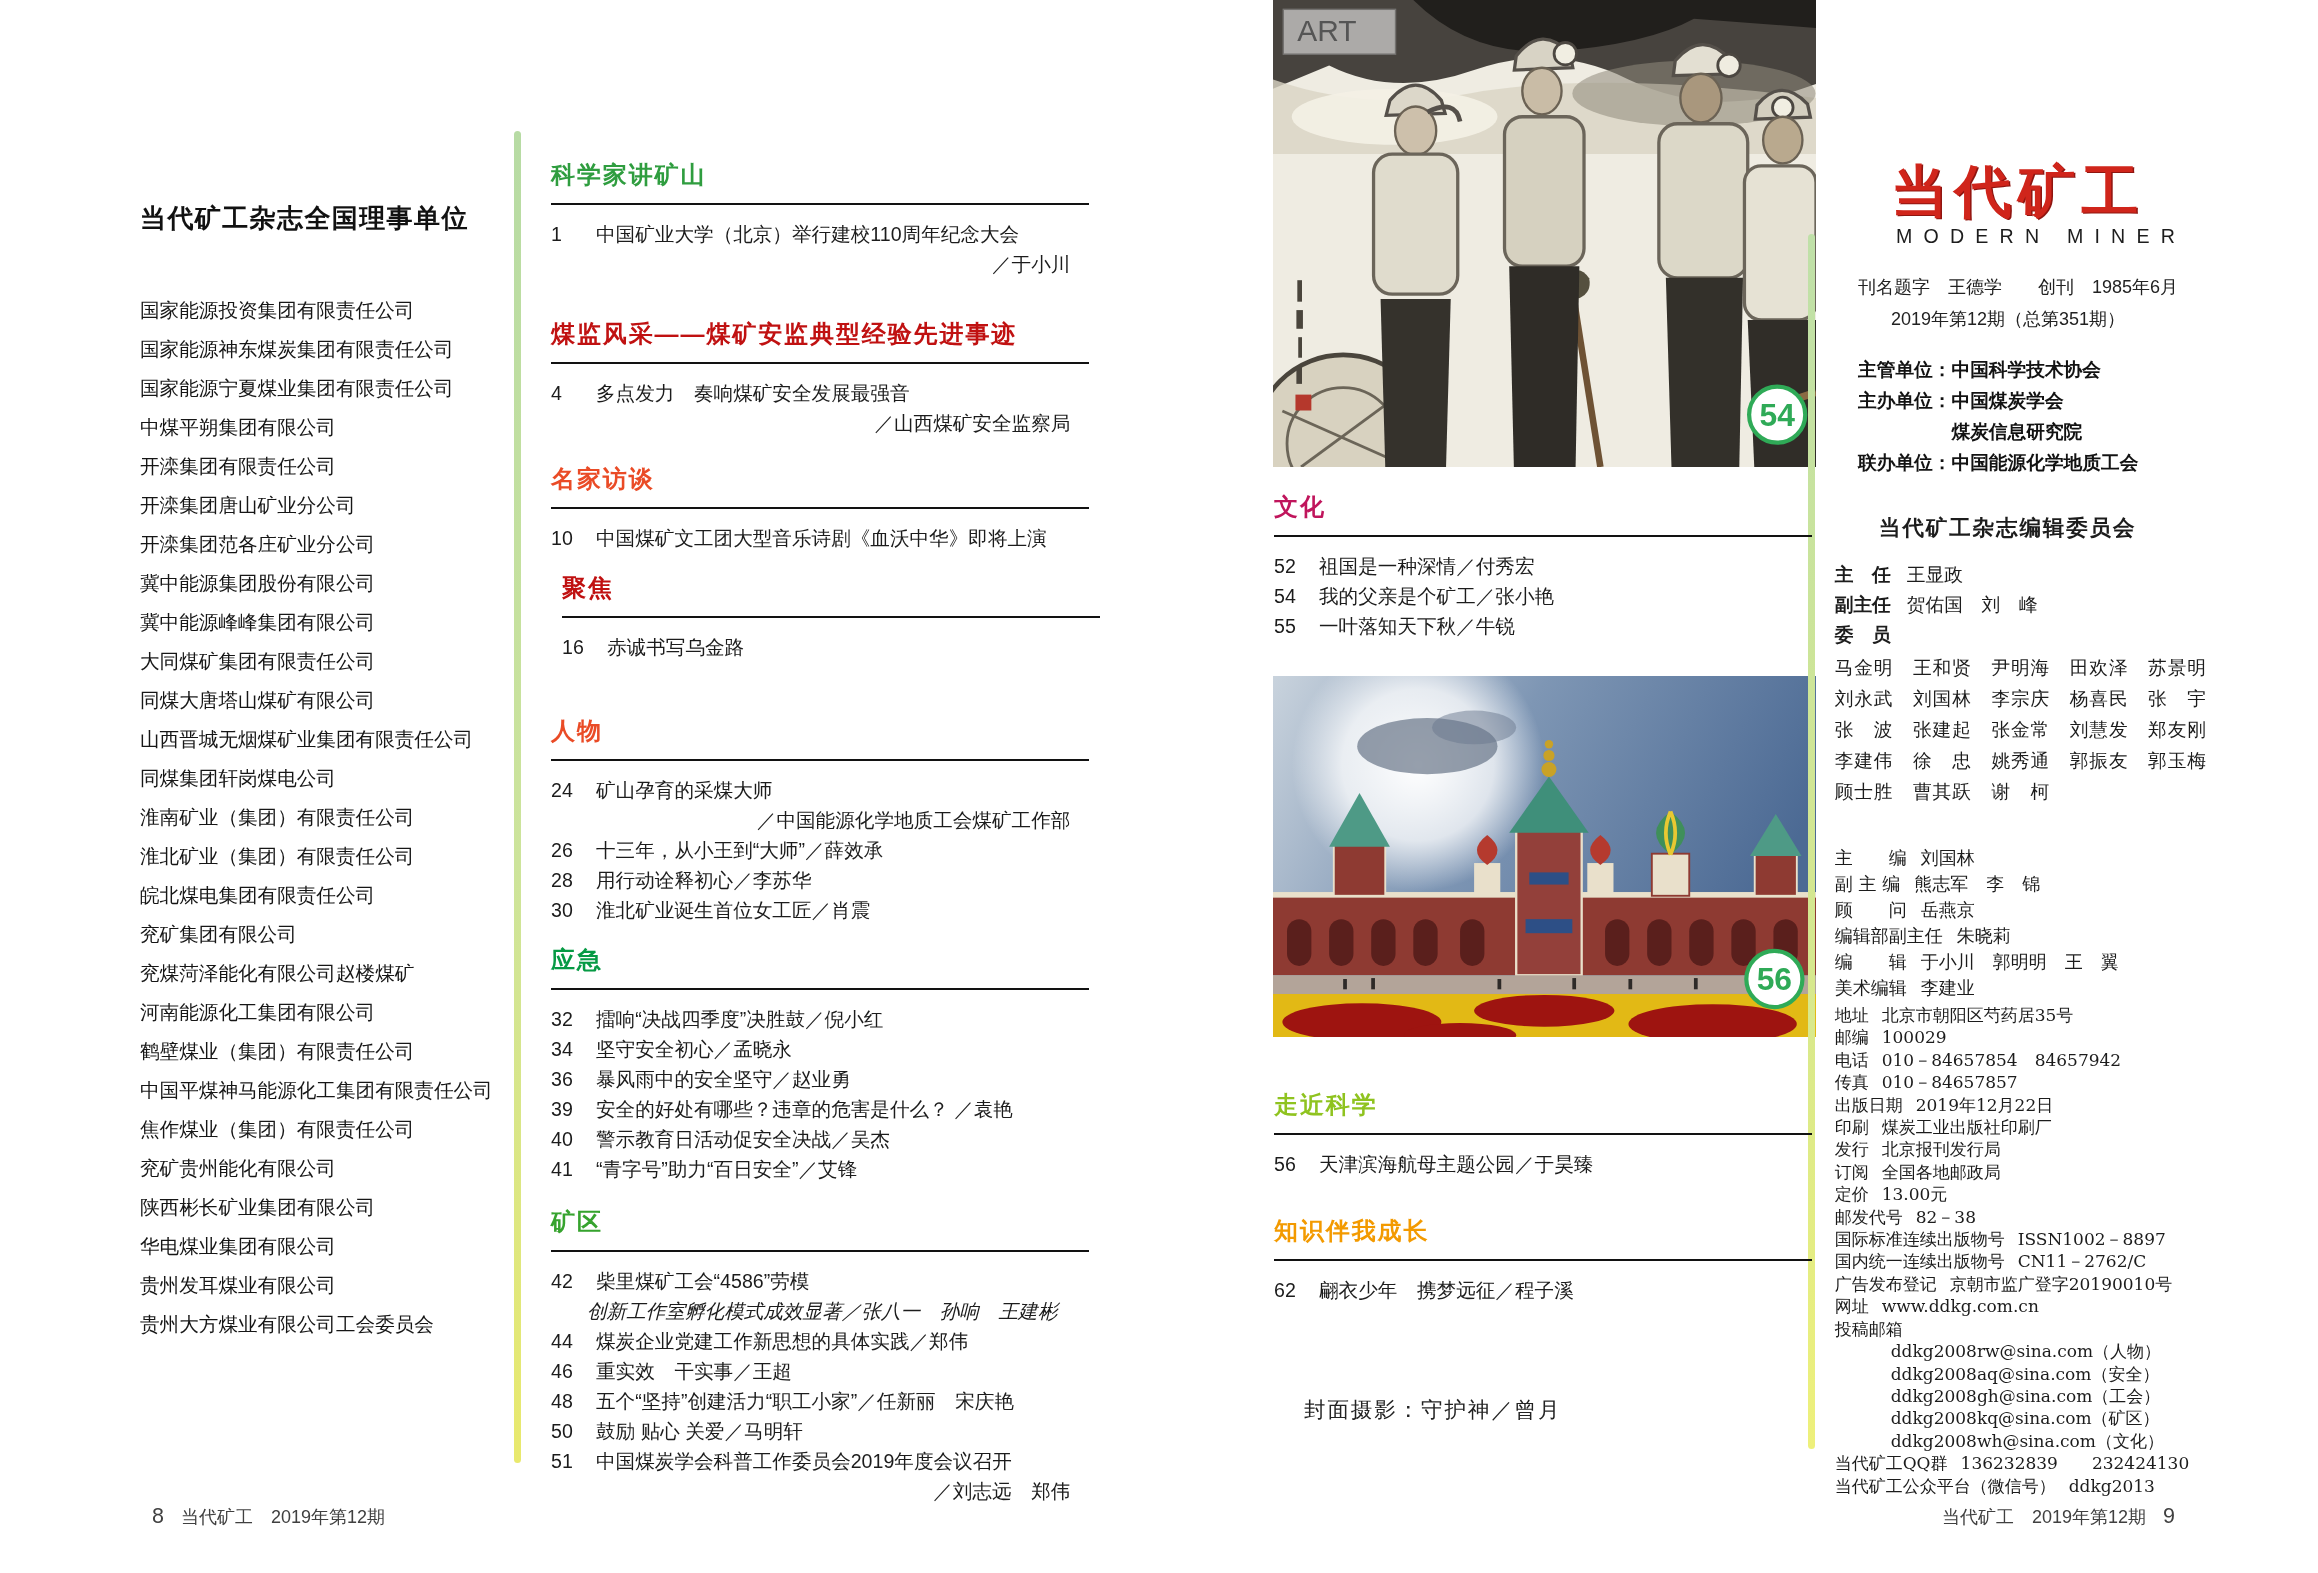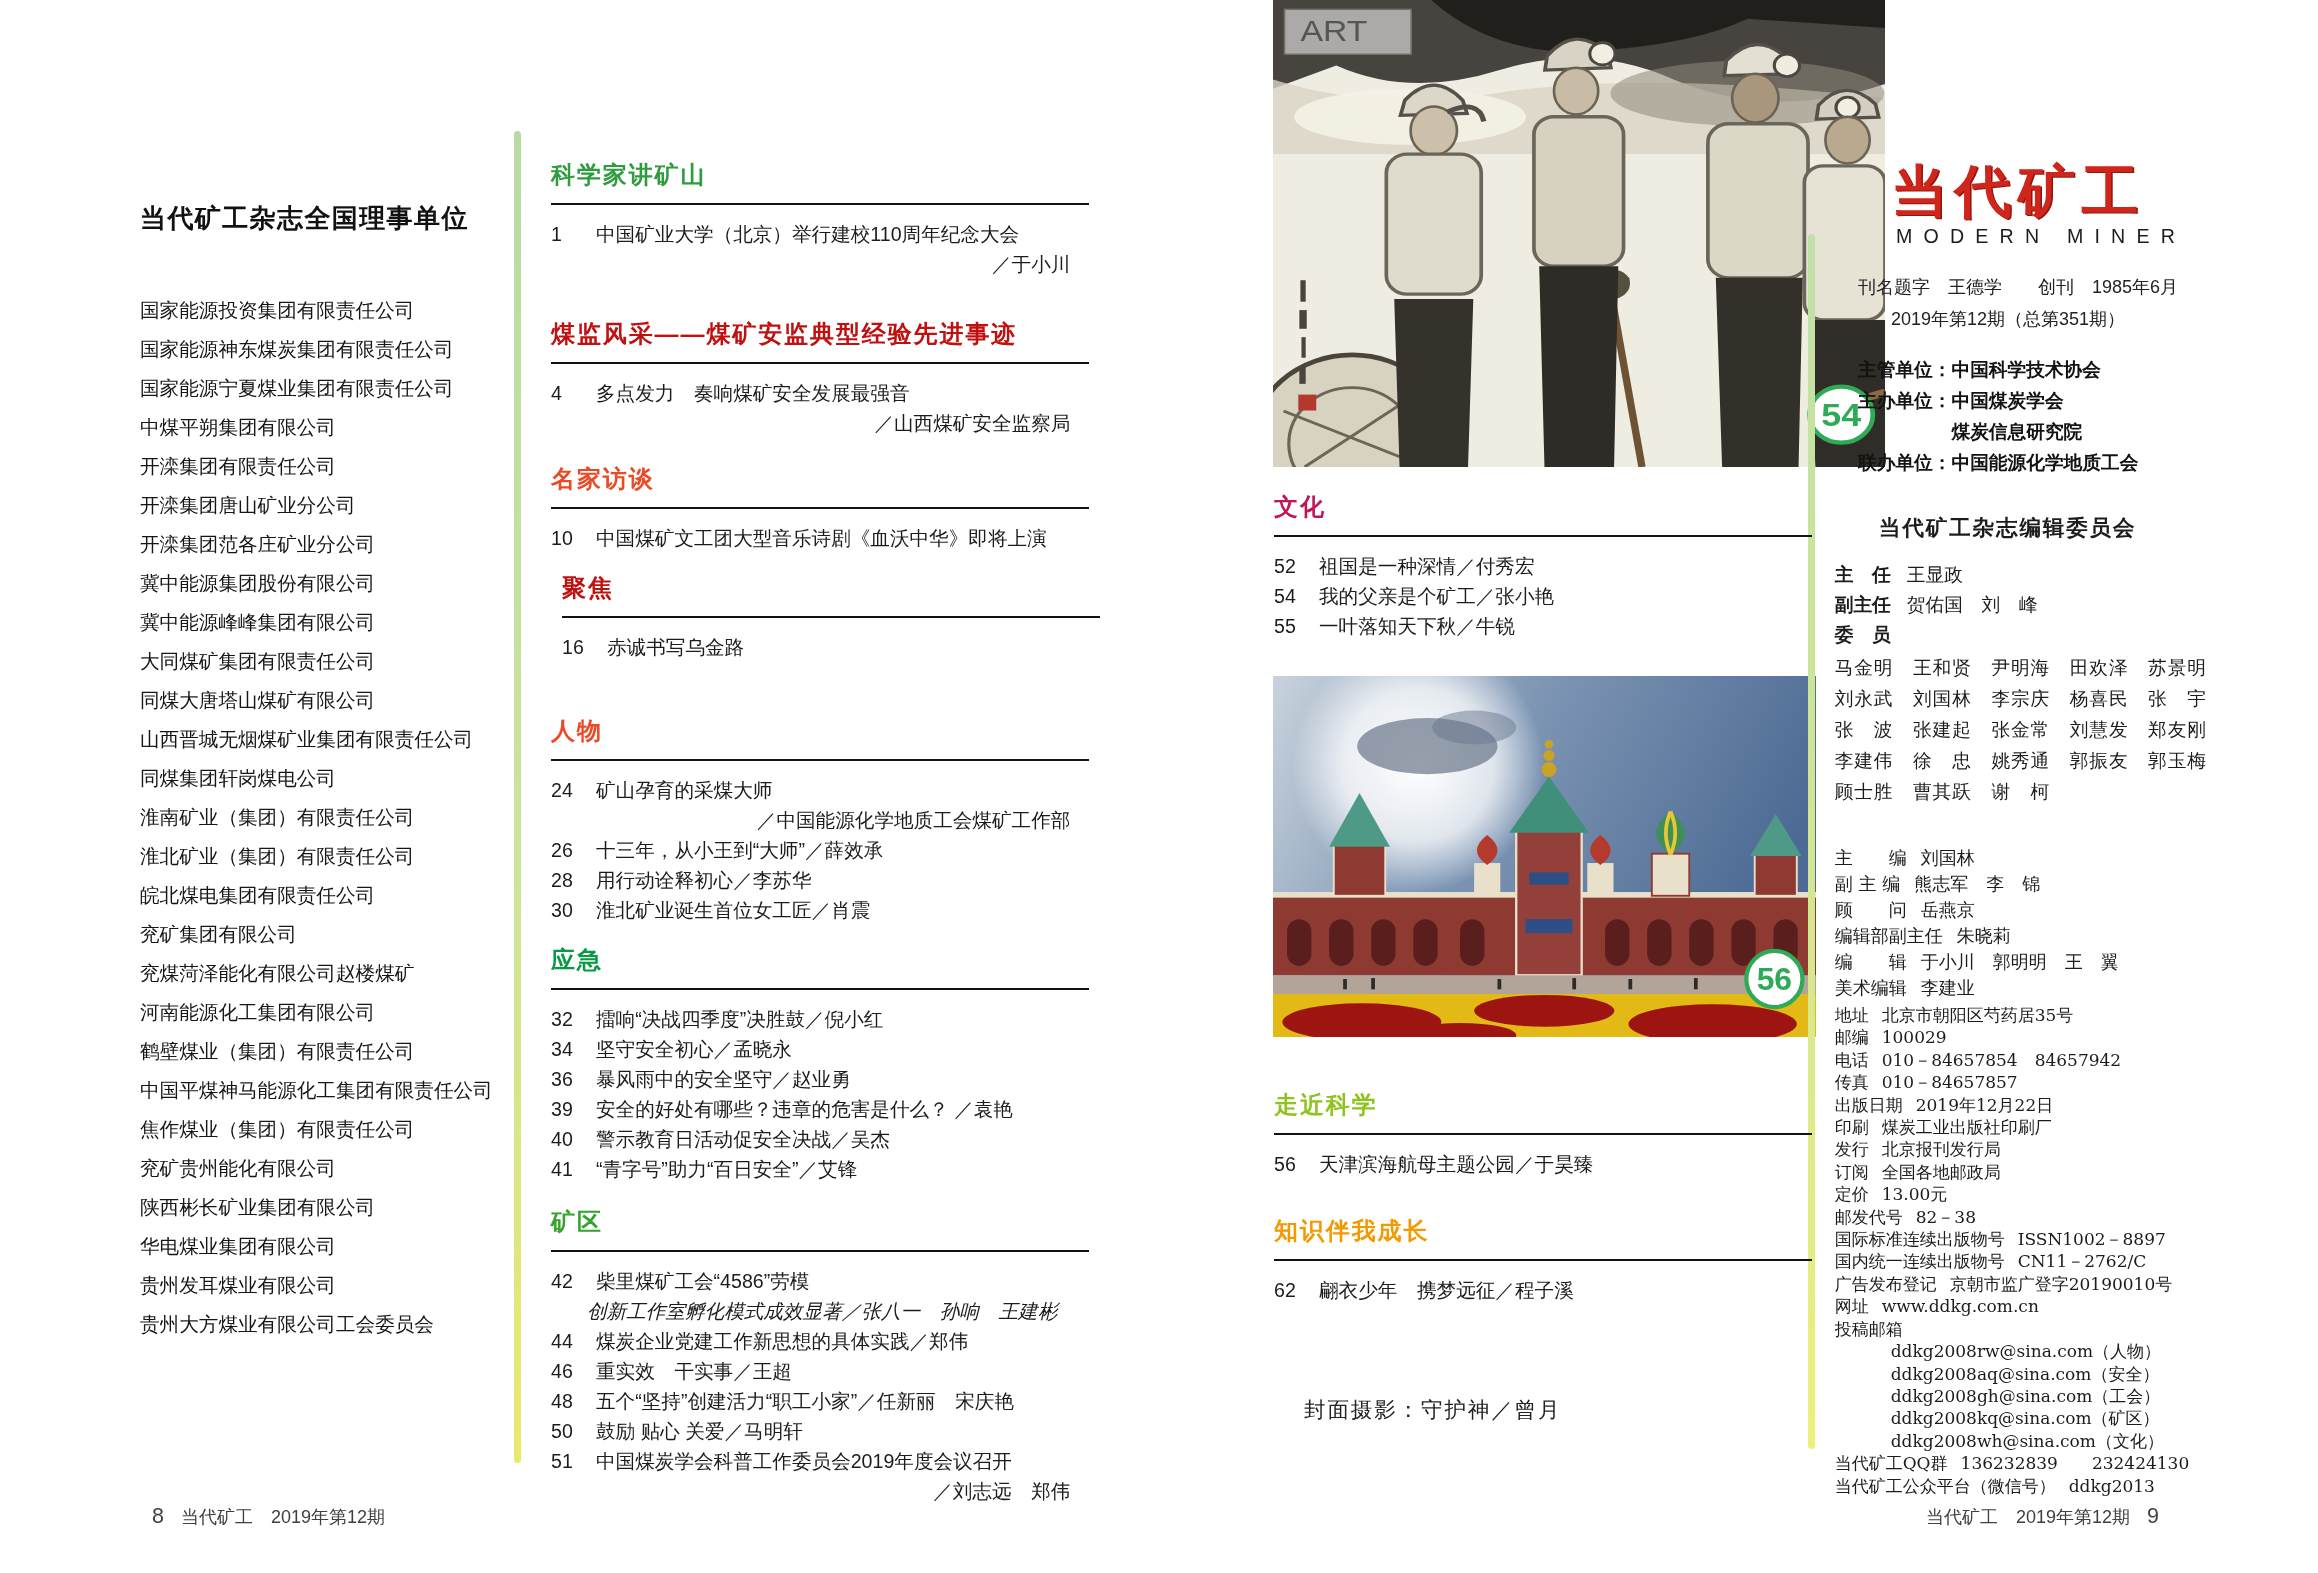--- a/index.html
+++ b/index.html
@@ -21,21 +21,21 @@
   .mid-sec{left:551px;width:538px;}
   .right-sec{left:1274px;width:538px;}
   .toc-section h2{font-size:24px;font-weight:bold;margin:0;letter-spacing:1.9px;}
   .toc-section .rule{border:none;border-top:2.3px solid #121212;margin:12px 0 14px 0;}
   .toc-item{display:flex;font-size:19.6px;line-height:30px;}
   .toc-item .pg{width:45px;flex:none;}
   .toc-item .tx{flex:1;}
   .toc-author{font-size:19.6px;line-height:30px;text-align:right;padding-right:18.7px;}
   .toc-sub{font-size:19.6px;line-height:30px;padding-left:36px;font-style:italic;}
   
-  #painting{position:absolute;left:1273px;top:0;width:612px;height:467px;}
+  #painting{position:absolute;left:1273px;top:0;width:543px;height:467px;}
   #photo{position:absolute;left:1273px;top:676px;width:543px;height:361px;}
   #painting svg,#photo svg{display:block;width:100%;height:100%;}
   
   #cover-credit{position:absolute;left:1304px;top:1395px;width:514px;
      font-family:"DejaVu Serif","Liberation Serif",serif;font-size:21.5px;color:#222;letter-spacing:1.9px;}
   
   #masthead{position:absolute;left:1830px;top:154px;width:472px;}
   .m-abs{position:absolute;left:0;width:100%;}
   #m-logo{top:0;left:61px;width:355px;font-family:"DejaVu Serif","Liberation Serif",serif;
      font-size:57px;font-weight:900;color:#d0251b;letter-spacing:6.5px;white-space:nowrap;
@@ -54,21 +54,21 @@
   #m-staff{top:691px;left:4.7px;font-family:"DejaVu Serif","Liberation Serif",serif;}
   #m-staff .s-line{font-size:18px;line-height:26px;white-space:nowrap;}
   #m-staff .s-label{margin-right:14px;}
   #m-info{top:850px;left:4.7px;font-family:"DejaVu Serif","Liberation Serif",serif;}
   #m-info .i-line{font-size:17px;line-height:22.4px;white-space:nowrap;}
   #m-info .i-line.ind{padding-left:56px;}
   #m-info .i-label{margin-right:13px;}
   
   .footer{position:absolute;top:1504px;font-size:18px;color:#404040;white-space:nowrap;}
   #footer-left{left:140px;}
-  #footer-right{right:148px;text-align:left;}
+  #footer-right{right:132px;text-align:left;}
   .footer .fpg{font-size:21.5px;margin:0 12px;}
 </style>
 </head>
 <body>
 
 <div id="canvas">
 
   <div id="council">
     <h1>当代矿工杂志全国理事单位</h1>
     <ul id="company-list">

